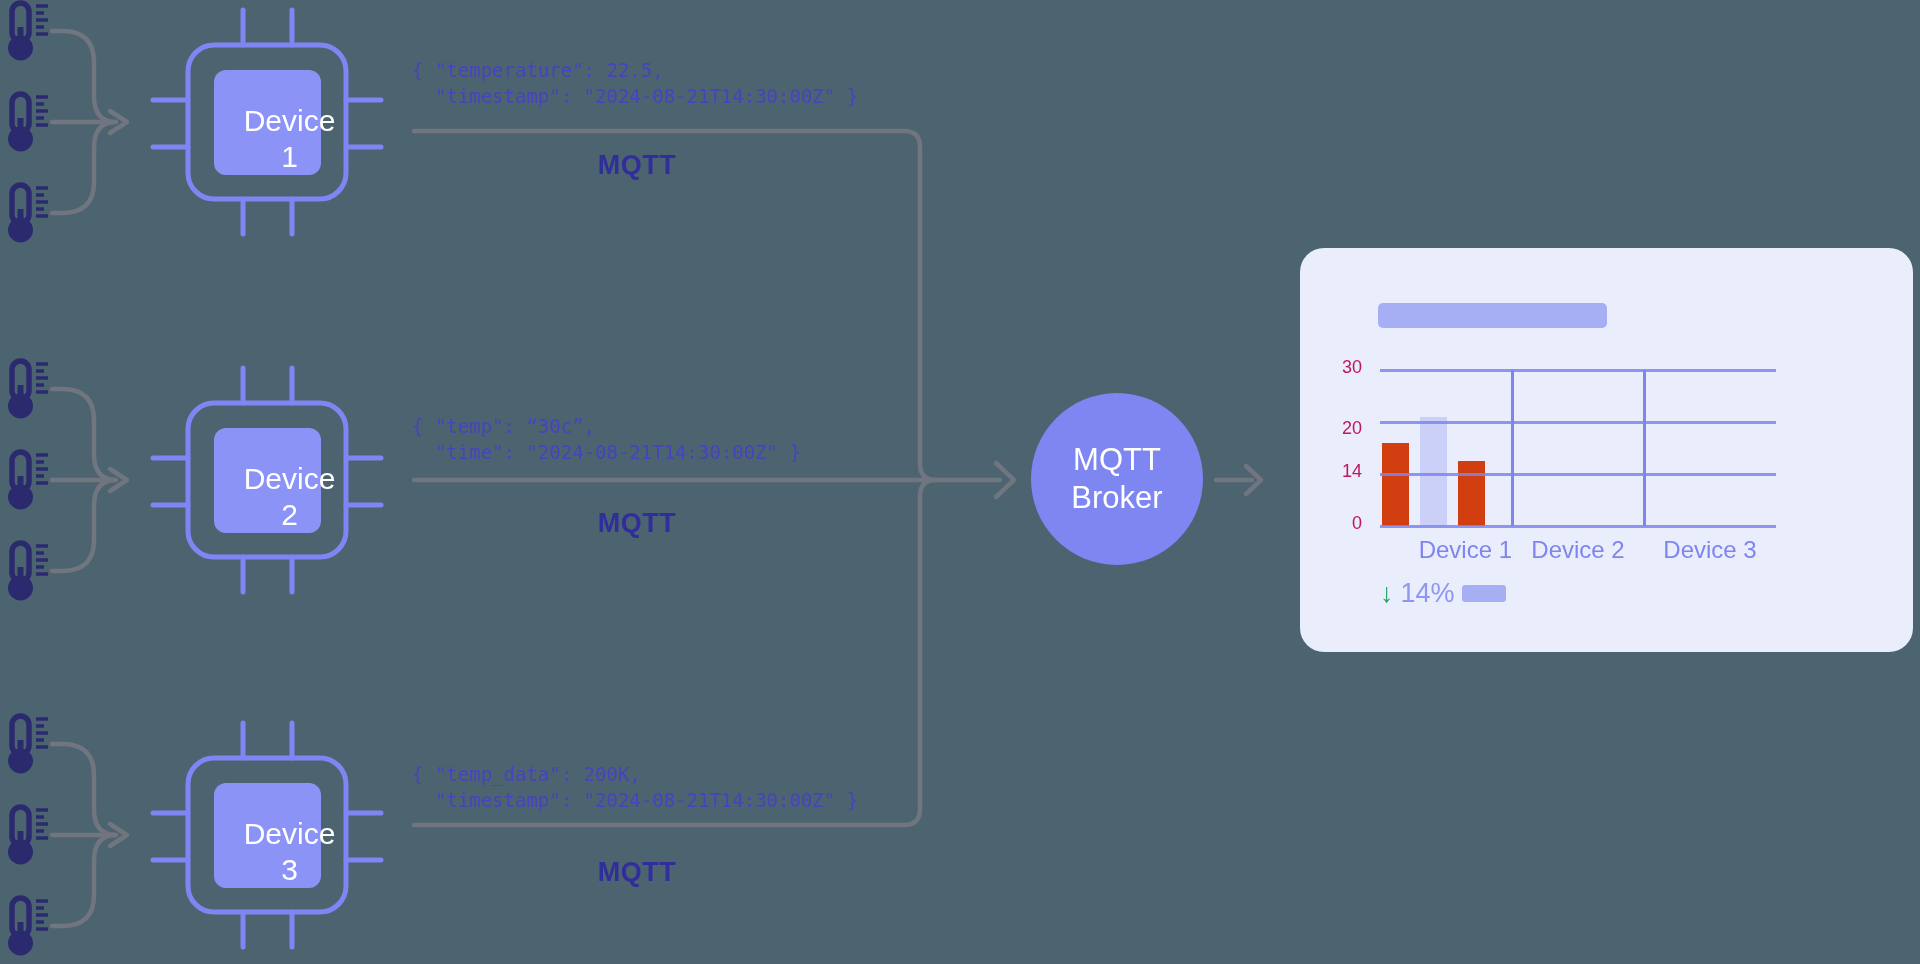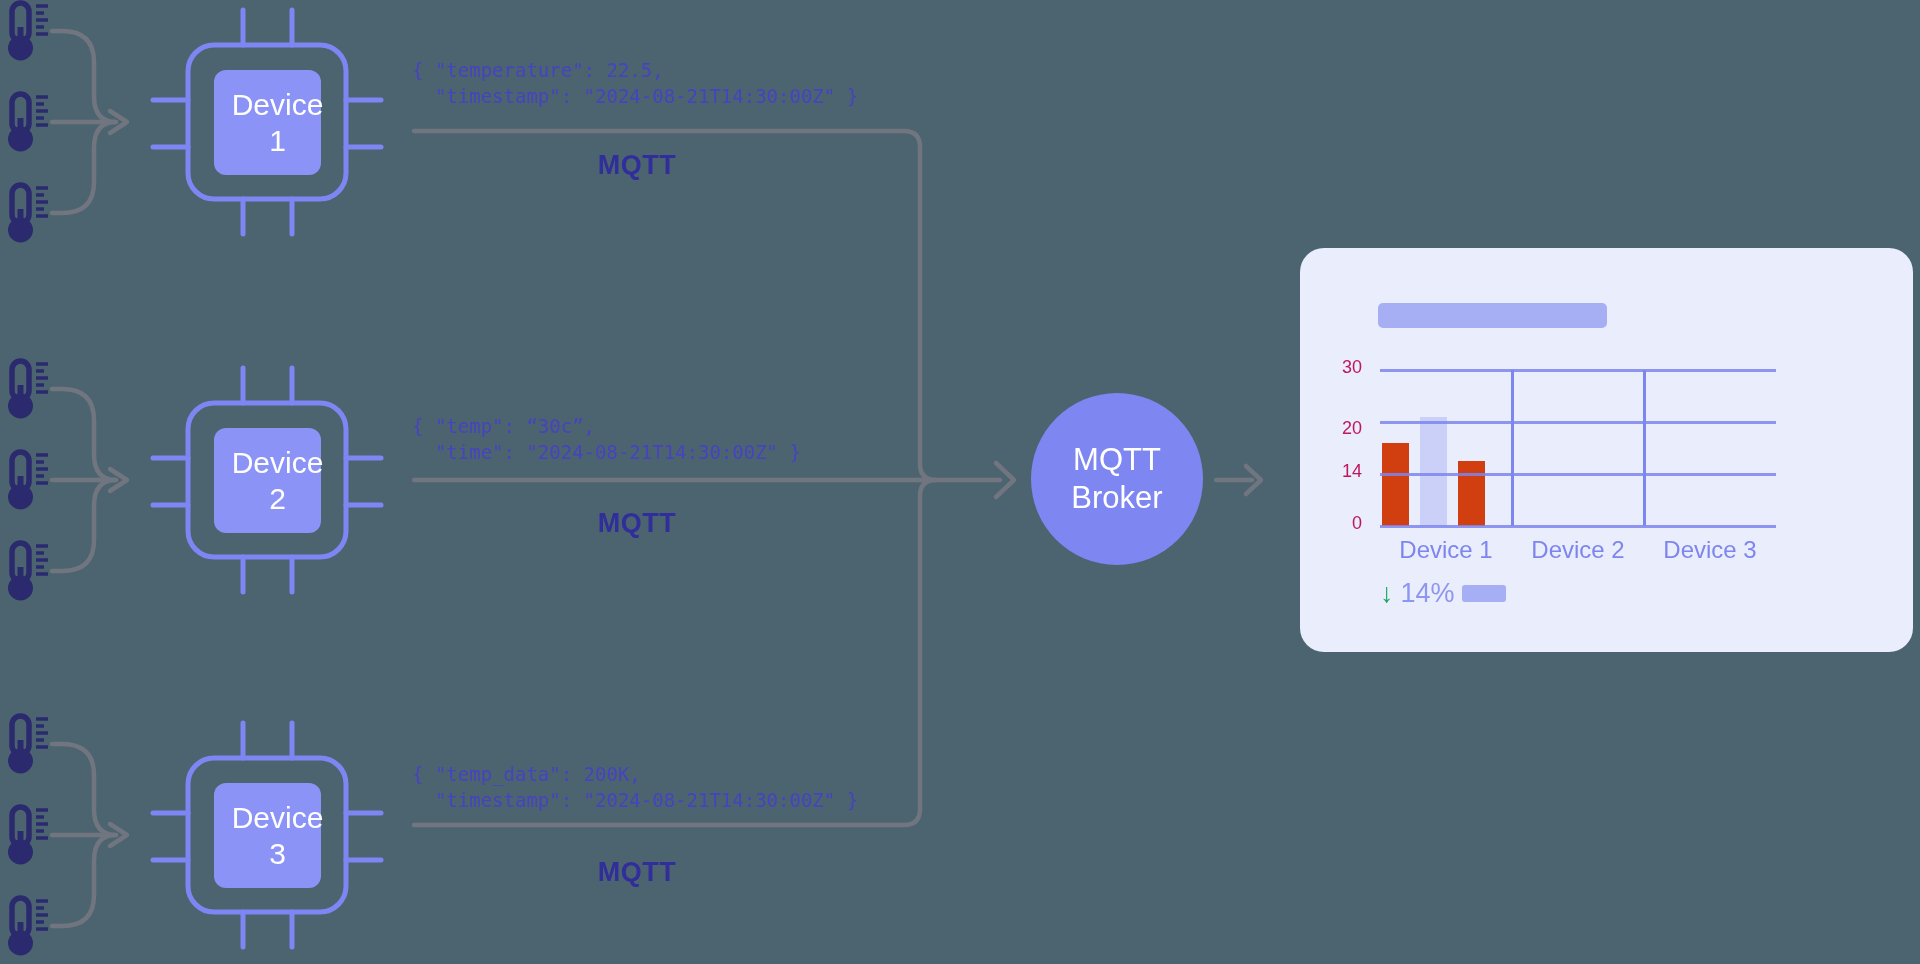--- a/index.html
+++ b/index.html
@@ -2,21 +2,21 @@
 <html><head>
 <meta charset="utf-8">
 <style>
   html,body{margin:0;padding:0;background:#4c6470;}
   .stage{position:relative;width:1920px;height:964px;background:#4c6470;overflow:hidden;
          font-family:"Liberation Sans",sans-serif;}
   svg#diagram{position:absolute;left:0;top:0;}
 
   
   .chip-label{position:absolute;left:214px;width:127px;height:105px;display:flex;flex-direction:column;
-              align-items:center;justify-content:center;color:#ffffff;font-size:30px;line-height:36px;}
+              align-items:center;justify-content:flex-end;color:#ffffff;font-size:30px;line-height:36px;padding-left:12px;}
 
   
   .payload{position:absolute;left:412px;color:#4743c0;font-family:"DejaVu Sans Mono",monospace;
            font-size:19px;line-height:26px;white-space:pre;}
 
   
   .proto{position:absolute;left:557px;width:160px;text-align:center;color:#312e9b;
          font-weight:bold;font-size:27px;letter-spacing:0.5px;}
 
   
@@ -211,21 +211,21 @@
         <div class="vline" style="left: 130.5px;"></div>
         <div class="vline" style="left: 262.5px;"></div>
       </div>
     <div id="yticks">
         <div class="ytick" style="top: 265px;">0</div>
         <div class="ytick" style="top: 213px;">14</div>
         <div class="ytick" style="top: 170px;">20</div>
         <div class="ytick" style="top: 109px;">30</div>
       </div>
     <div id="xticks">
-        <div class="xtick" style="left: 80px;">Device 1</div>
+        <div class="xtick" style="left: 80px; text-align: right;">Device 1</div>
         <div class="xtick" style="left: 212px;">Device 2</div>
         <div class="xtick" style="left: 344px; text-align: center;">Device 3</div>
       </div>
     <div class="stat">
       <span class="stat-arrow">↓</span>
       <span class="stat-value">14%</span>
       <span class="stat-bar"></span>
     </div>
   </div>
 

